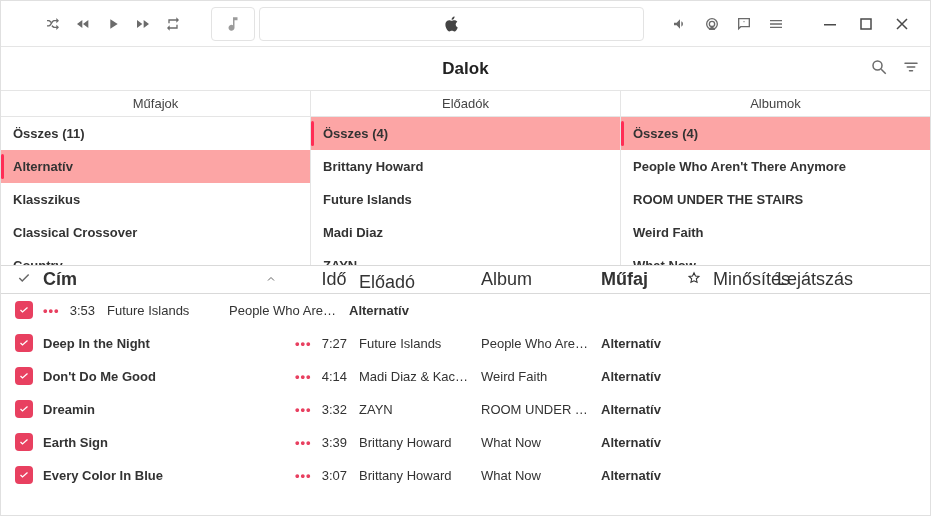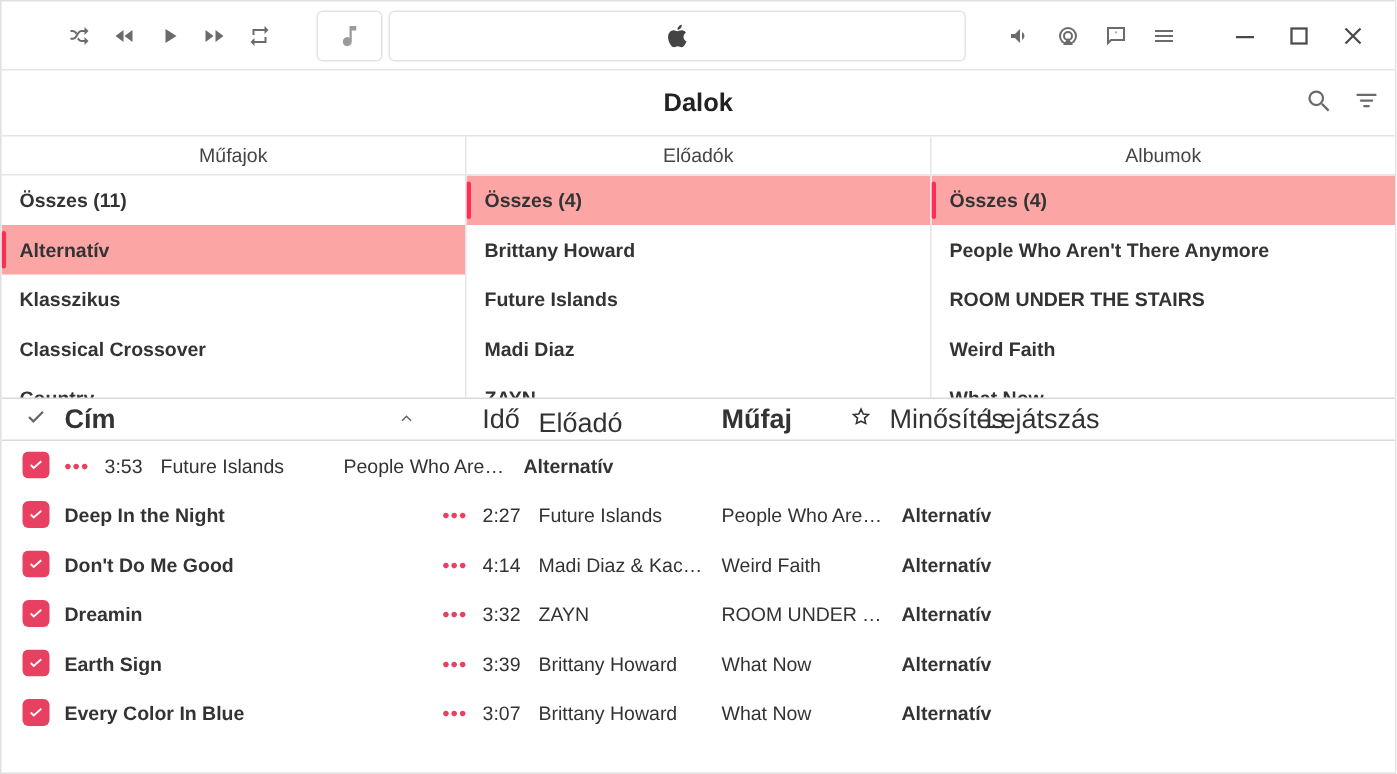--- a/index.html
+++ b/index.html
@@ -215,20 +215,23 @@
           </svg>
       </span>
     </div>
     <div class="th col-ellip"></div>
     <div class="th col-time right">
         <span>Idő</span>
       </div>
     <div class="th col-artist">
         <span>Előadó</span>
       </div>
+    <div class="th col-album">
+        <span>Album</span>
+      </div>
     <div class="th col-genre">
         <span>Műfaj</span>
       </div>
     <div class="th col-star">
       <span><svg viewBox="0 0 24 24" width="14" height="14">
             <path fill="none" stroke="currentColor" stroke-width="1.8" d="M12 3l2.5 5.6 6 .6-4.5 4.1 1.3 6L12 16.8 6.7 19.3l1.3-6L3.5 9.2l6-.6L12 3z"></path>
           </svg></span>
     </div>
     <div class="th col-rating">
         <span>Minősítés</span>
@@ -259,21 +262,21 @@
       <div class="row">
         <div class="cell col-check" style="display: flex; justify-content: center; margin-left: 4px;">
           <span class="chk">
             <svg viewBox="0 0 24 24">
               <path d="M5 12l4 4L19 7"></path>
             </svg>
           </span>
         </div>
         <div class="cell col-title">Deep In the Night</div>
         <div class="cell col-ellip"><span class="more">•••</span></div>
-        <div class="cell col-time right">2:27</div>
+        <div class="cell col-time right">7:27</div>
         <div class="cell col-artist">Future Islands</div>
         <div class="cell col-album">People Who Aren't T…</div>
         <div class="cell col-genre">Alternatív</div>
         <div class="cell col-star"></div>
         <div class="cell col-rating"></div>
         <div class="cell col-plays"></div>
       </div>
       <div class="row">
         <div class="cell col-check" style="display: flex; justify-content: center; margin-left: 4px;">
           <span class="chk">

